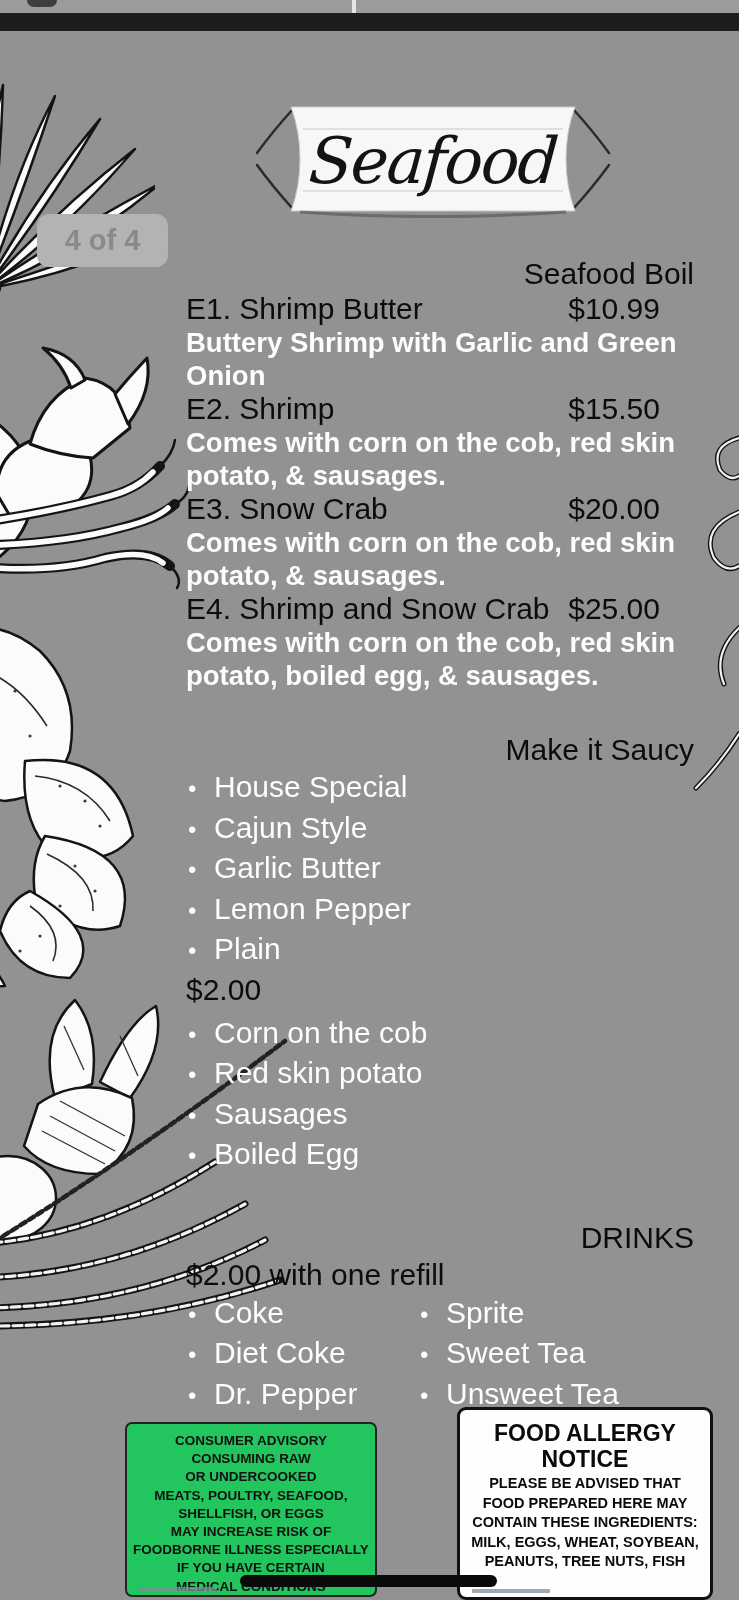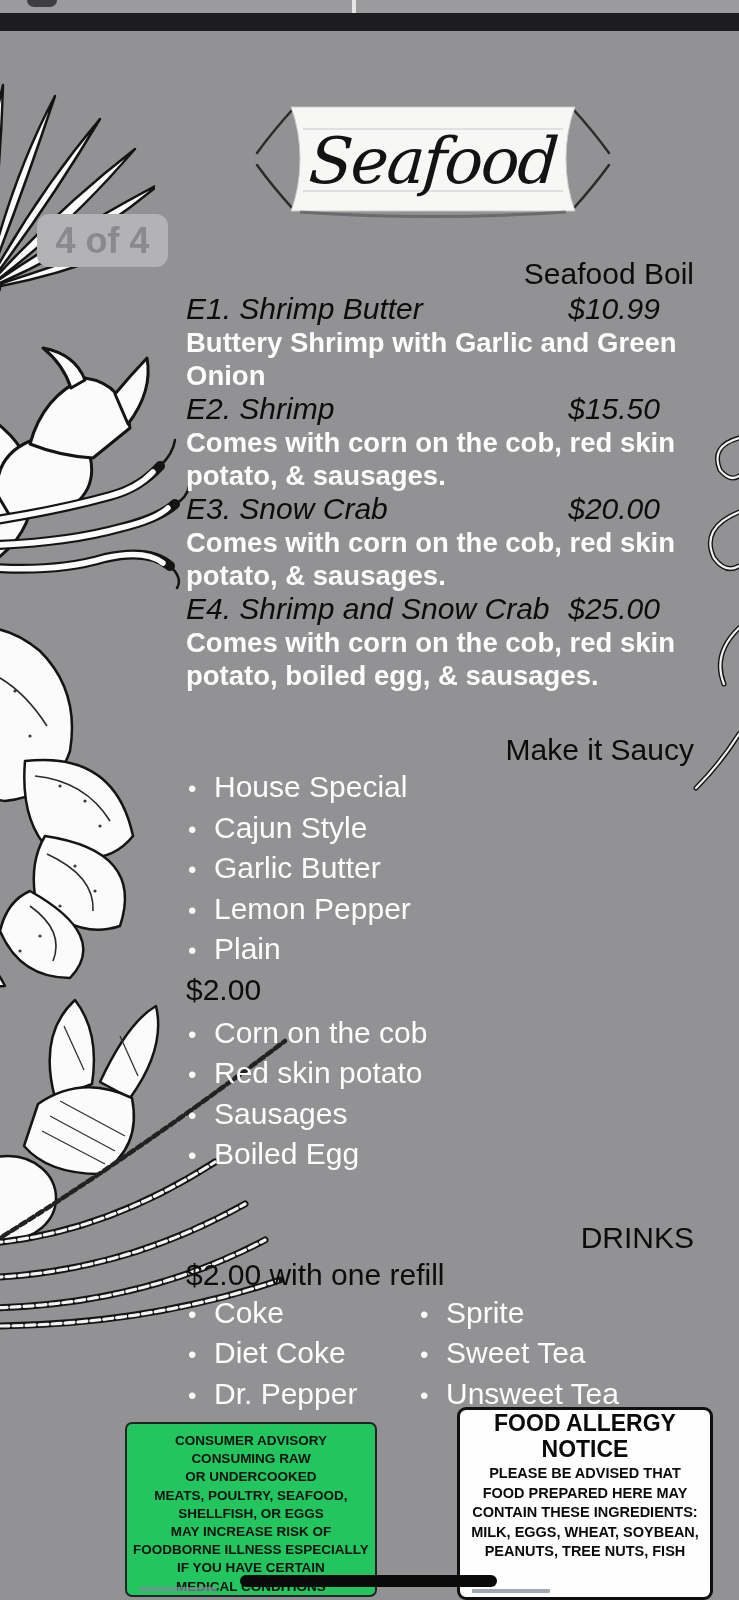--- a/index.html
+++ b/index.html
@@ -20,44 +20,44 @@
   .banner{position:absolute;left:233px;top:60px;width:400px;height:140px;z-index:2;}
   .banner svg{position:absolute;left:0;top:0;}
   .banner-title{
     position:absolute;left:0;top:8px;width:400px;height:124px;display:flex;align-items:center;justify-content:center;
     font-family:"DejaVu Serif",serif;font-style:italic;font-size:64px;color:#131313;letter-spacing:-2px;
     transform:skewX(-4deg);z-index:3;
   }
   
   .page-badge{
     position:absolute;left:37px;top:183px;width:131px;height:53px;background:#b3b3b5;border-radius:12px;
-    display:flex;align-items:center;justify-content:center;font-size:36px;font-weight:600;color:#8a8a8c;z-index:4;
+    display:flex;align-items:center;justify-content:center;font-size:29px;font-weight:600;color:#8a8a8c;z-index:4;
   }
   
   .content{position:absolute;left:186px;top:219px;width:508px;z-index:2;color:#0c0c0c;font-size:30px;}
   .h-center{text-align:right;line-height:36px;padding-top:6px;}
-  .item-row{display:flex;justify-content:space-between;width:474px;line-height:34px;font-style:italic;}
+  .item-row{display:flex;justify-content:space-between;width:474px;line-height:34px;}
   .desc{width:505px;color:#fdfdfd;font-size:27.5px;line-height:33px;font-weight:bold;}
   .blist{list-style:none;margin:0;padding:0;color:#fdfdfd;}
   .blist li{display:flex;align-items:baseline;line-height:38.5px;padding-left:2px;}
   .dot{width:18px;margin-right:8px;font-size:24px;flex:0 0 18px;}
   .mt34{margin-top:34px;}
   .mt5{margin-top:5px;}
   .mt38{margin-top:38px;}
   .sub-center{line-height:38px;}
   .drinks-grid{display:grid;grid-template-columns:232px auto;}
   
   .advisory-box{
     position:absolute;left:125px;top:1391px;width:252px;height:175px;background:#22c55e;border:2px solid #232323;
     border-radius:7px;z-index:3;padding-top:8px;text-align:center;color:#111;
     font-size:13.5px;font-weight:700;line-height:18.2px;
   }
   .allergy-box{
     position:absolute;left:457px;top:1376px;width:256px;height:193px;background:#fefefe;border:3px solid #101010;
-    border-radius:9px;z-index:3;text-align:center;color:#0a0a0a;
+    border-radius:9px;z-index:3;padding-top:10px;text-align:center;color:#0a0a0a;
   }
   .allergy-title{font-size:23px;font-weight:700;line-height:26px;width:200px;margin:0 auto 2px auto;}
   .allergy-body{font-size:14.5px;font-weight:700;line-height:19.6px;}
   .fine-print{position:absolute;left:12px;bottom:4px;width:78px;height:4px;background:#7d8c9a;opacity:.75;border-radius:1px;}
   .marker-bar{position:absolute;left:240px;top:1544px;width:257px;height:12px;background:#0a0a0a;border-radius:6px;z-index:5;}
 </style>
 </head>
 <body>
 
 <div class="screen">

